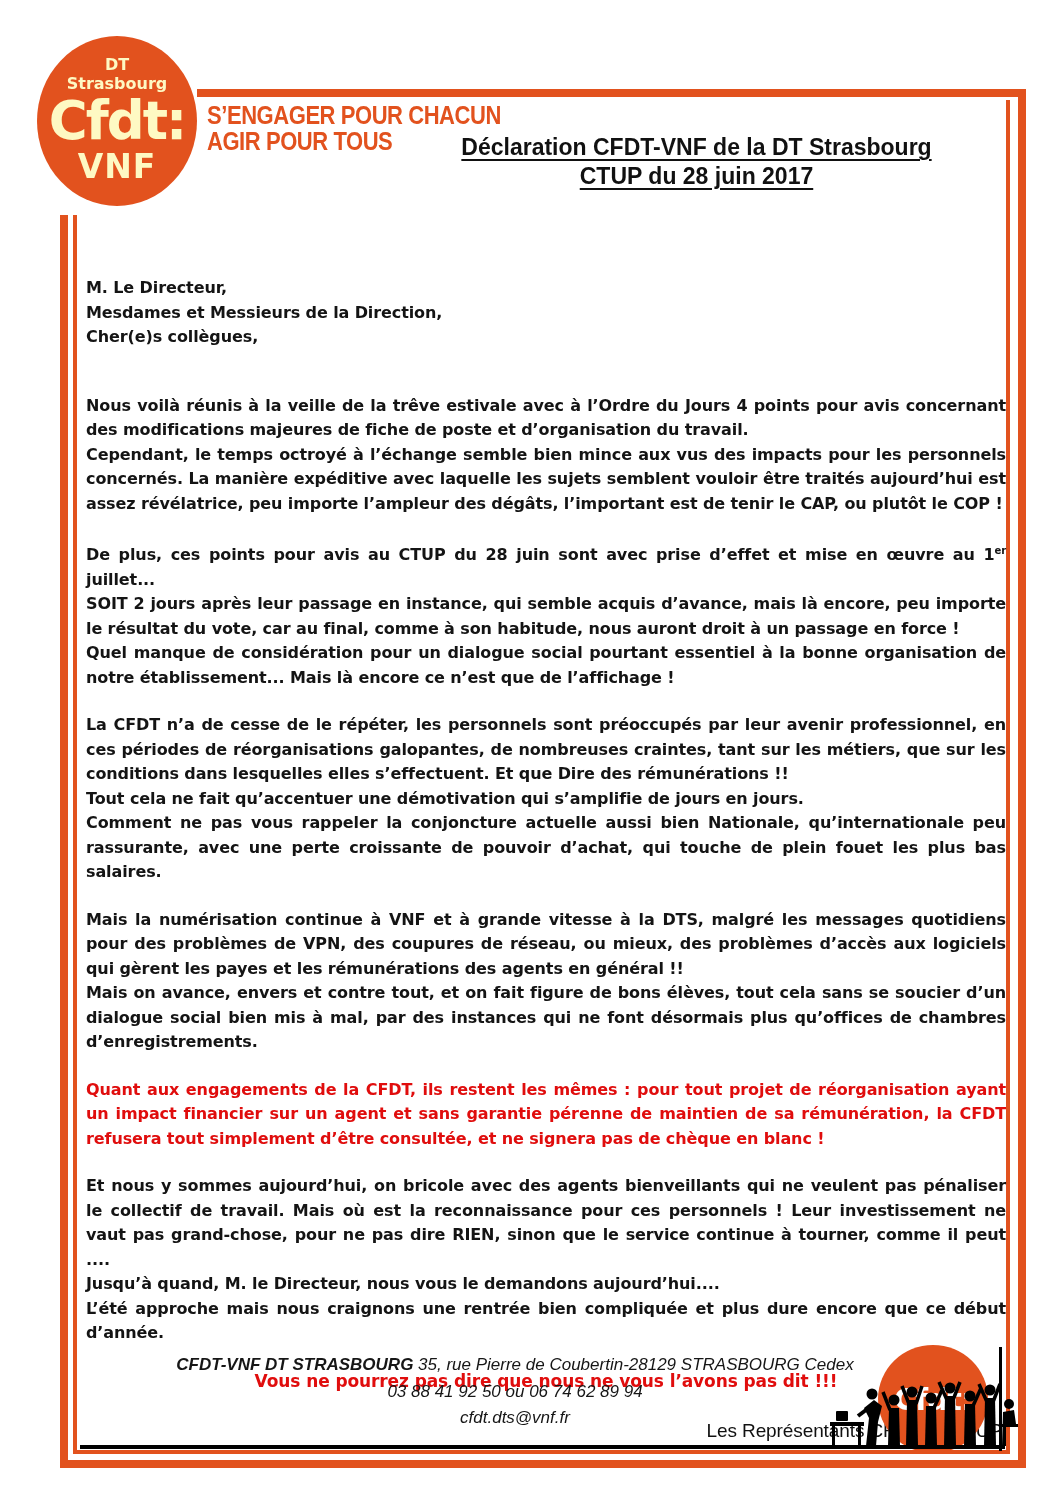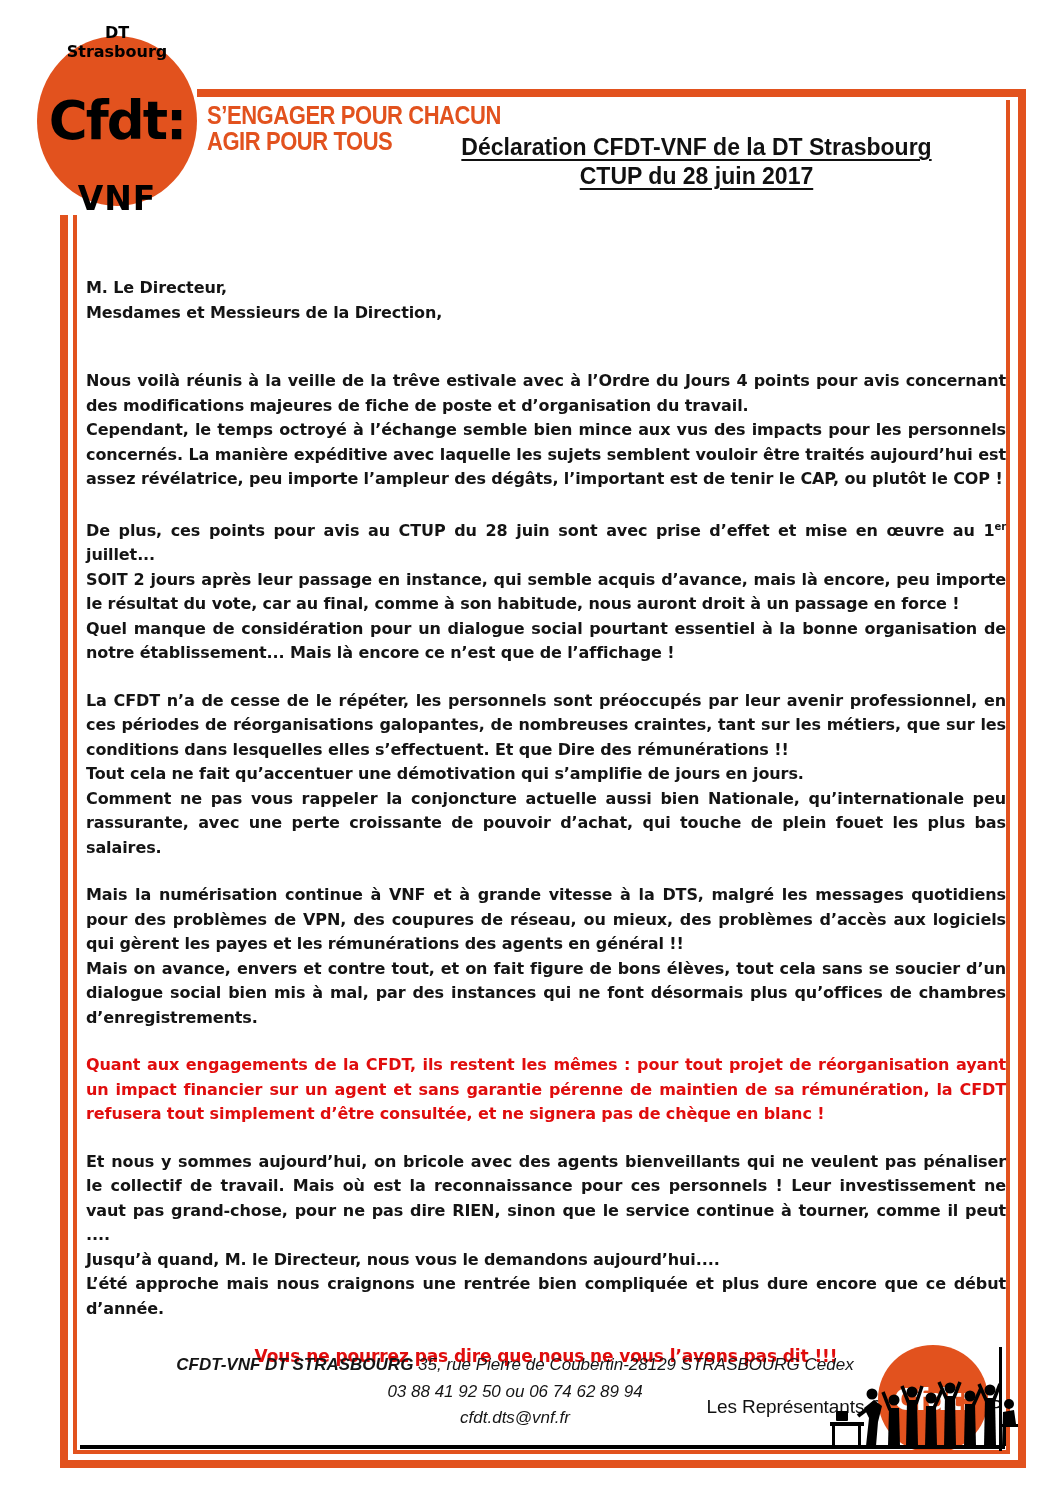--- a/index.html
+++ b/index.html
@@ -19,21 +19,21 @@
   .frame-right-outer{left:1018px;top:89px;width:8px;height:1379px;}
   .frame-right-inner{left:1006px;top:100px;width:4px;height:1354px;}
   .frame-bottom-outer{left:60px;top:1460px;width:966px;height:8px;}
   .frame-bottom-inner{left:73px;top:1450px;width:937px;height:4px;}
 
   
   .logo-circle{
     position:absolute;left:37px;top:36px;width:160px;height:170px;
     background:var(--orange);border-radius:50%;
     display:flex;flex-direction:column;align-items:center;justify-content:center;
-    color:#000000;text-align:center;z-index:3;gap:32px;
+    color:#fef9c3;text-align:center;z-index:3;
   }
   .logo-region{font-size:16px;font-weight:700;line-height:19px;margin-top:-2px;}
   .logo-brand{font-size:53px;font-weight:700;letter-spacing:-2px;line-height:56px;}
   .logo-vnf{font-size:33px;font-weight:700;line-height:36px;letter-spacing:1px;}
 
   .tagline{
     position:absolute;left:207px;top:102px;
     color:var(--orange);font-weight:700;font-size:25px;line-height:26px;
     letter-spacing:-0.5px;transform:scaleX(0.88);transform-origin:left top;
     font-family:"Liberation Sans",sans-serif;white-space:nowrap;
@@ -118,20 +118,21 @@
 
   <div class="title-block">
     <div class="title-line"><span>Déclaration CFDT-VNF de la DT Strasbourg</span></div>
     <div class="title-line"><span>CTUP du 28 juin 2017</span></div>
   </div>
 
   <div class="letter">
     <div class="salutation" id="salutation">
         <div>M. Le Directeur,</div>
         <div>Mesdames et Messieurs de la Direction,</div>
+        <div>Cher(e)s collègues,</div>
       </div>
     <div id="body-groups">
         <div class="group">
           <div class="para">Nous voilà réunis à la veille de la trêve estivale avec à l’Ordre du Jours 4 points pour avis concernant des modifications majeures de fiche de poste et d’organisation du travail.</div>
           <div class="para">Cependant, le temps octroyé à l’échange semble bien mince aux vus des impacts pour les personnels concernés. La manière expéditive avec laquelle les sujets semblent vouloir être traités aujourd’hui est assez révélatrice, peu importe l’ampleur des dégâts, l’important est de tenir le CAP, ou plutôt le COP !</div>
         </div>
         <div class="group">
           <div class="para">De plus, ces points pour avis au CTUP du 28 juin sont avec prise d’effet et mise en œuvre au 1<sup>er</sup> juillet...</div>
           <div class="para">SOIT 2 jours après leur passage en instance, qui semble acquis d’avance, mais là encore, peu importe le résultat du vote, car au final, comme à son habitude, nous auront droit à un passage en force !</div>
           <div class="para">Quel manque de considération pour un dialogue social pourtant essentiel à la bonne organisation de notre établissement... Mais là encore ce n’est que de l’affichage !</div>

